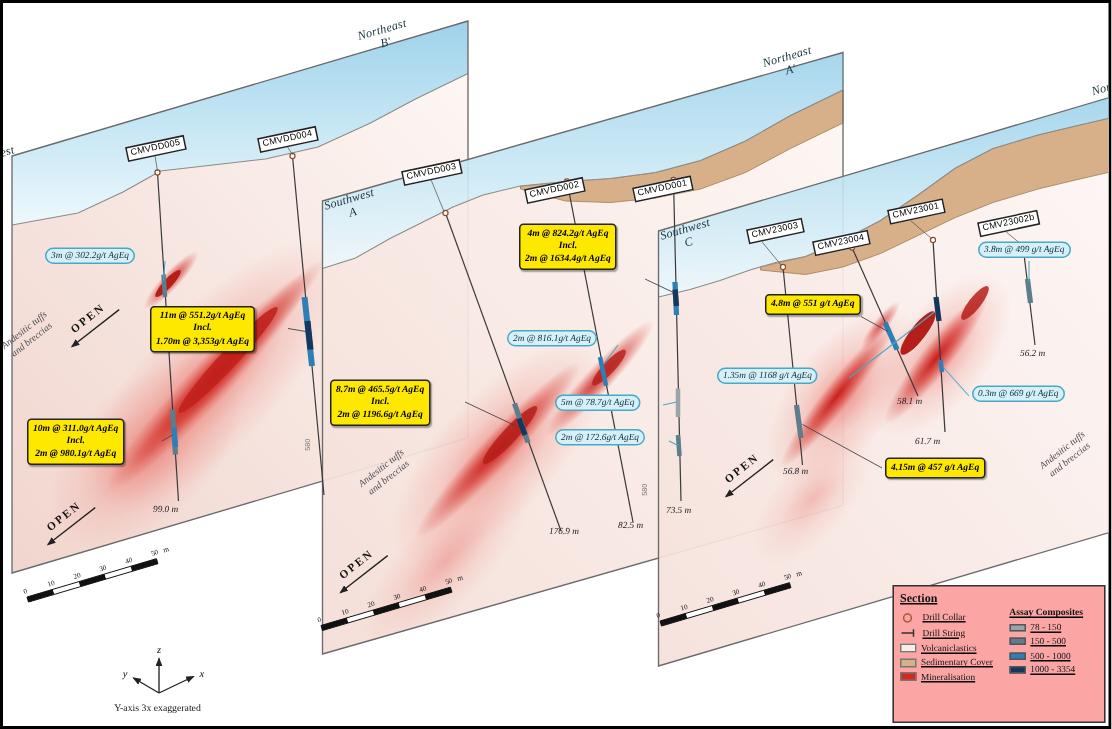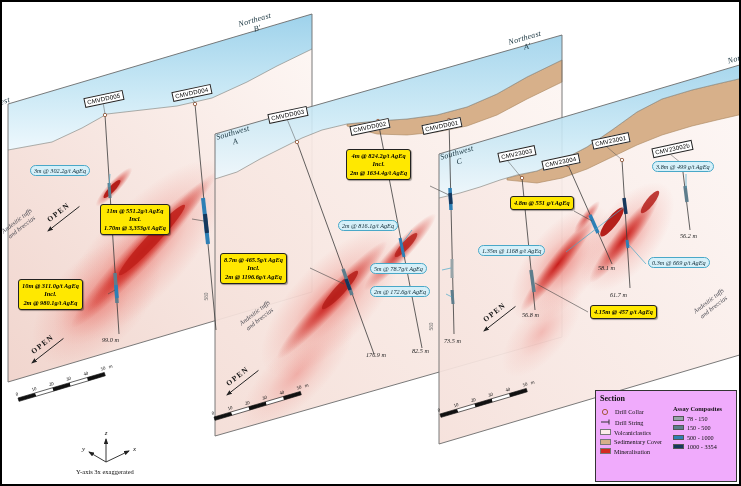--- a/index.html
+++ b/index.html
@@ -14,22 +14,22 @@
   .cy{position:absolute;font:italic 6.4px "Liberation Serif",serif;font-weight:bold;background:#ffe800;
        border:1px solid #222;border-radius:3px;padding:2px 3px;text-align:center;white-space:pre-line;
        line-height:1.3;box-shadow:1px 1px 1px rgba(0,0,0,.35);}
   .cb{position:absolute;font:italic 6.2px "Liberation Serif",serif;background:#d6f0f9;border:1px solid #49a8c8;
        border-radius:6px;padding:1px 3px;text-align:center;white-space:nowrap;color:#0e2a36;}
   .depth{position:absolute;font:italic 6.2px "Liberation Serif",serif;color:#222;white-space:nowrap;}
   .rock{position:absolute;font:italic 6.4px "Liberation Serif",serif;color:#4a4a52;text-align:center;
        white-space:pre-line;transform:rotate(-38deg);line-height:1.2;}
   .elev{position:absolute;font:4.8px "Liberation Sans",sans-serif;color:#777;transform:rotate(-90deg);}
   
-  .legend{position:absolute;left:593px;top:388px;width:142px;height:92px;background:#f0abfc;
-       border:1.2px solid #333;box-sizing:border-box;padding:3px 4px;}
+  .legend{position:absolute;left:593px;top:388px;width:142px;height:92px;background:#fca5a5;
+       border:1.2px solid #333;box-sizing:border-box;padding:3px 4px;text-decoration:underline;}
   .lg-title{font:bold 8px "Liberation Serif",serif;color:#111;margin-bottom:2px;}
   .lg-cols{display:flex;}
   .lg-col1{width:74px;}
   .lg-col2{width:60px;}
   .lg-sub{font:bold 6.4px "Liberation Serif",serif;margin:0 0 2px 0;color:#111;}
   .lg-row{display:flex;align-items:center;gap:3px;margin:2.5px 0;font:6.2px "Liberation Serif",serif;color:#111;}
   .sw{width:11px;height:6px;border:1px solid #777;display:inline-block;box-sizing:border-box;flex:none;}
   .sw.volc{background:#fbece8}.sw.sed{background:#d7b08a}.sw.min{background:#d32a20}
   .asw{width:11px;height:5px;border:1px solid #555;display:inline-block;box-sizing:border-box;flex:none;}
   .asw.a1{background:#98a4a8}.asw.a2{background:#5e7d8c}.asw.a3{background:#2d7fb5}.asw.a4{background:#16375c}

